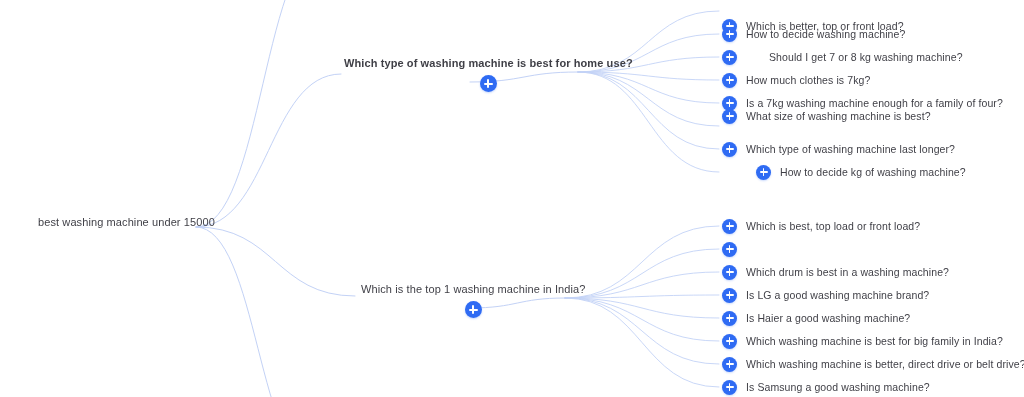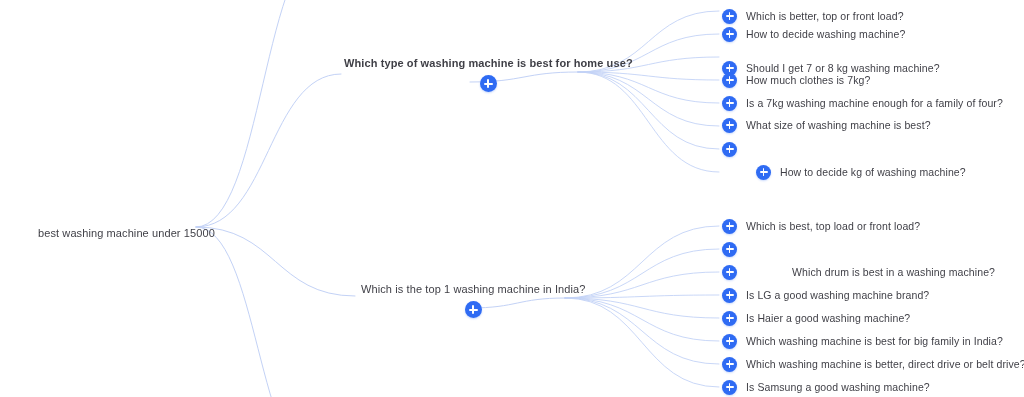--- a/index.html
+++ b/index.html
@@ -31,21 +31,21 @@
     top: 0;
     width: 1024px;
     height: 397px;
     pointer-events: none;
   }
 
   
   .root-node {
     position: absolute;
     left: 38px;
-    top: 223px;
+    top: 212px;
     white-space: nowrap;
   }
   .root-label {
     font-size: 11px;
     color: #3f3f46;
     letter-spacing: 0.1px;
     line-height: 14px;
   }
 
   
@@ -173,59 +173,60 @@
     <span class="branch-label">Which type of washing machine is best for home use?</span>
     <span class="branch-plus"></span>
   </div>
 
   <div class="branch-node" id="branch-node-1">
     <span class="branch-label">Which is the top 1 washing machine in India?</span>
     <span class="branch-plus"></span>
   </div>
 
   <div id="leaf-container">
-      <div class="leaf-node" style="top: 8px;">
+      <div class="leaf-node" style="top: 18px;">
         <span class="leaf-plus"></span>
         <span class="leaf-label">Which is better, top or front load?</span>
       </div>
       <div class="leaf-node" style="top: 26px;">
         <span class="leaf-plus"></span>
         <span class="leaf-label">How to decide washing machine?</span>
       </div>
-      <div class="leaf-node" style="top: 60px;">
+      <div class="leaf-node" style="top: 49px; gap: 23px;">
         <span class="leaf-plus"></span>
         <span class="leaf-label">Should I get 7 or 8 kg washing machine?</span>
       </div>
       <div class="leaf-node" style="top: 72px;">
         <span class="leaf-plus"></span>
         <span class="leaf-label">How much clothes is 7kg?</span>
       </div>
       <div class="leaf-node" style="top: 95px;">
         <span class="leaf-plus"></span>
         <span class="leaf-label">Is a 7kg washing machine enough for a family of four?</span>
       </div>
-      <div class="leaf-node" style="top: 117px;">
+      <div class="leaf-node" style="top: 108px;">
         <span class="leaf-plus"></span>
         <span class="leaf-label">What size of washing machine is best?</span>
       </div>
       <div class="leaf-node" style="top: 141px;">
         <span class="leaf-plus"></span>
+        <span class="leaf-label">Which type of washing machine last longer?</span>
       </div>
       <div class="leaf-node" style="top: 164px; padding-left: 34px;">
         <span class="leaf-plus"></span>
         <span class="leaf-label">How to decide kg of washing machine?</span>
       </div>
       <div class="leaf-node" style="top: 218px;">
         <span class="leaf-plus"></span>
         <span class="leaf-label">Which is best, top load or front load?</span>
       </div>
       <div class="leaf-node" style="top: 241px;">
         <span class="leaf-plus"></span>
       </div>
-      <div class="leaf-node" style="top: 264px; gap: 46px;">
+      <div class="leaf-node" style="top: 264px;">
         <span class="leaf-plus"></span>
         <span class="leaf-label">Which drum is best in a washing machine?</span>
       </div>
       <div class="leaf-node" style="top: 287px;">
         <span class="leaf-plus"></span>
         <span class="leaf-label">Is LG a good washing machine brand?</span>
       </div>
       <div class="leaf-node" style="top: 310px;">
         <span class="leaf-plus"></span>
         <span class="leaf-label">Is Haier a good washing machine?</span>

